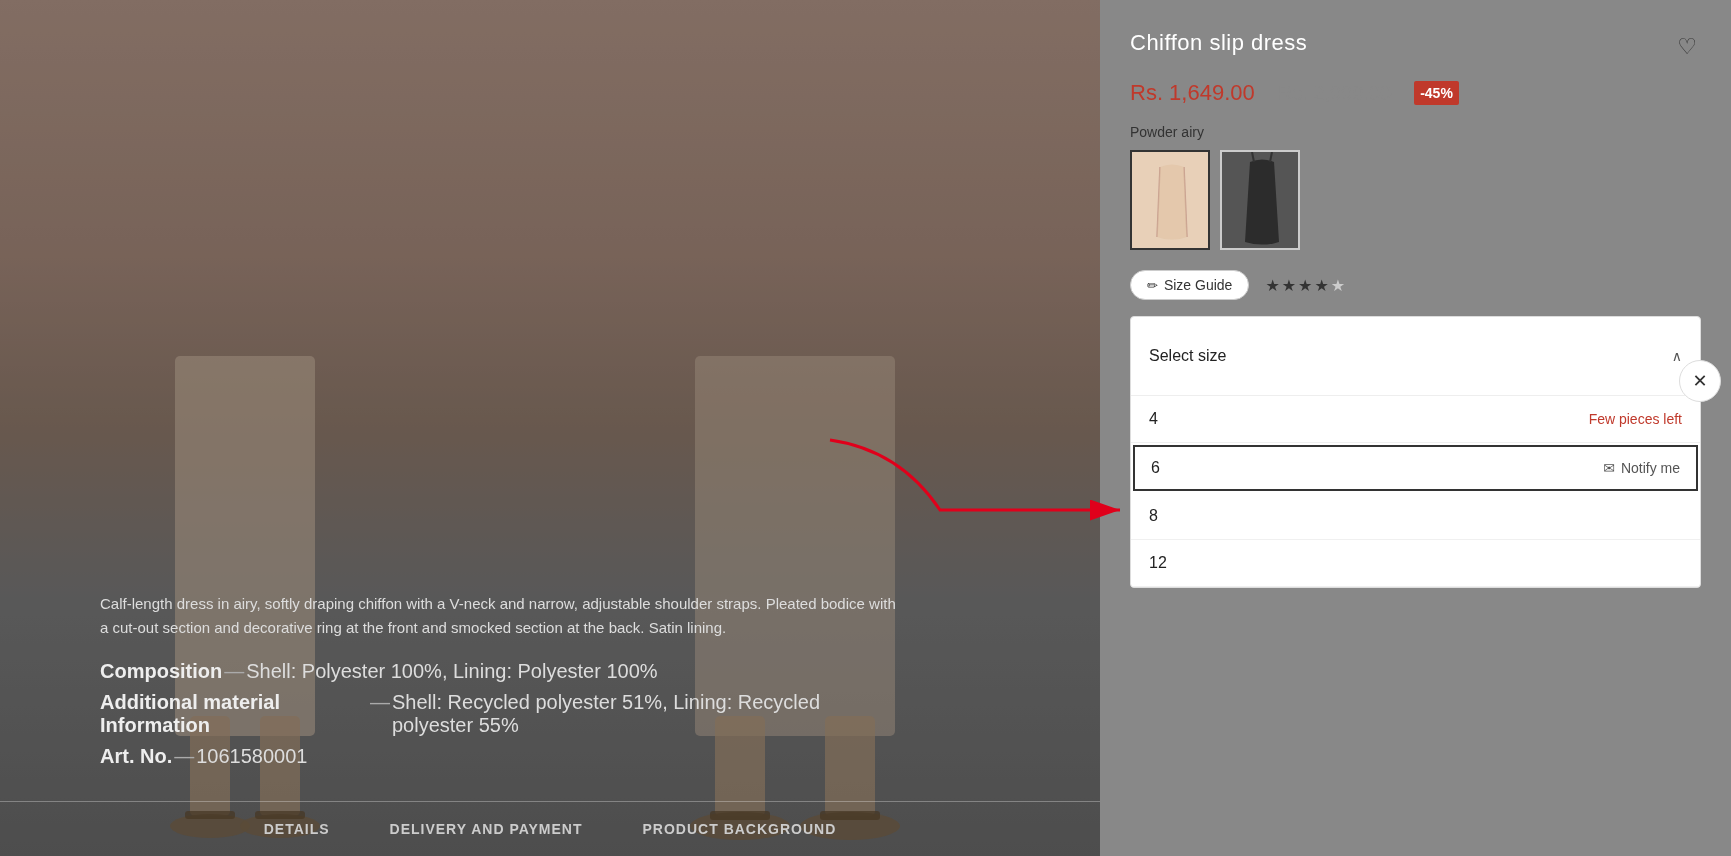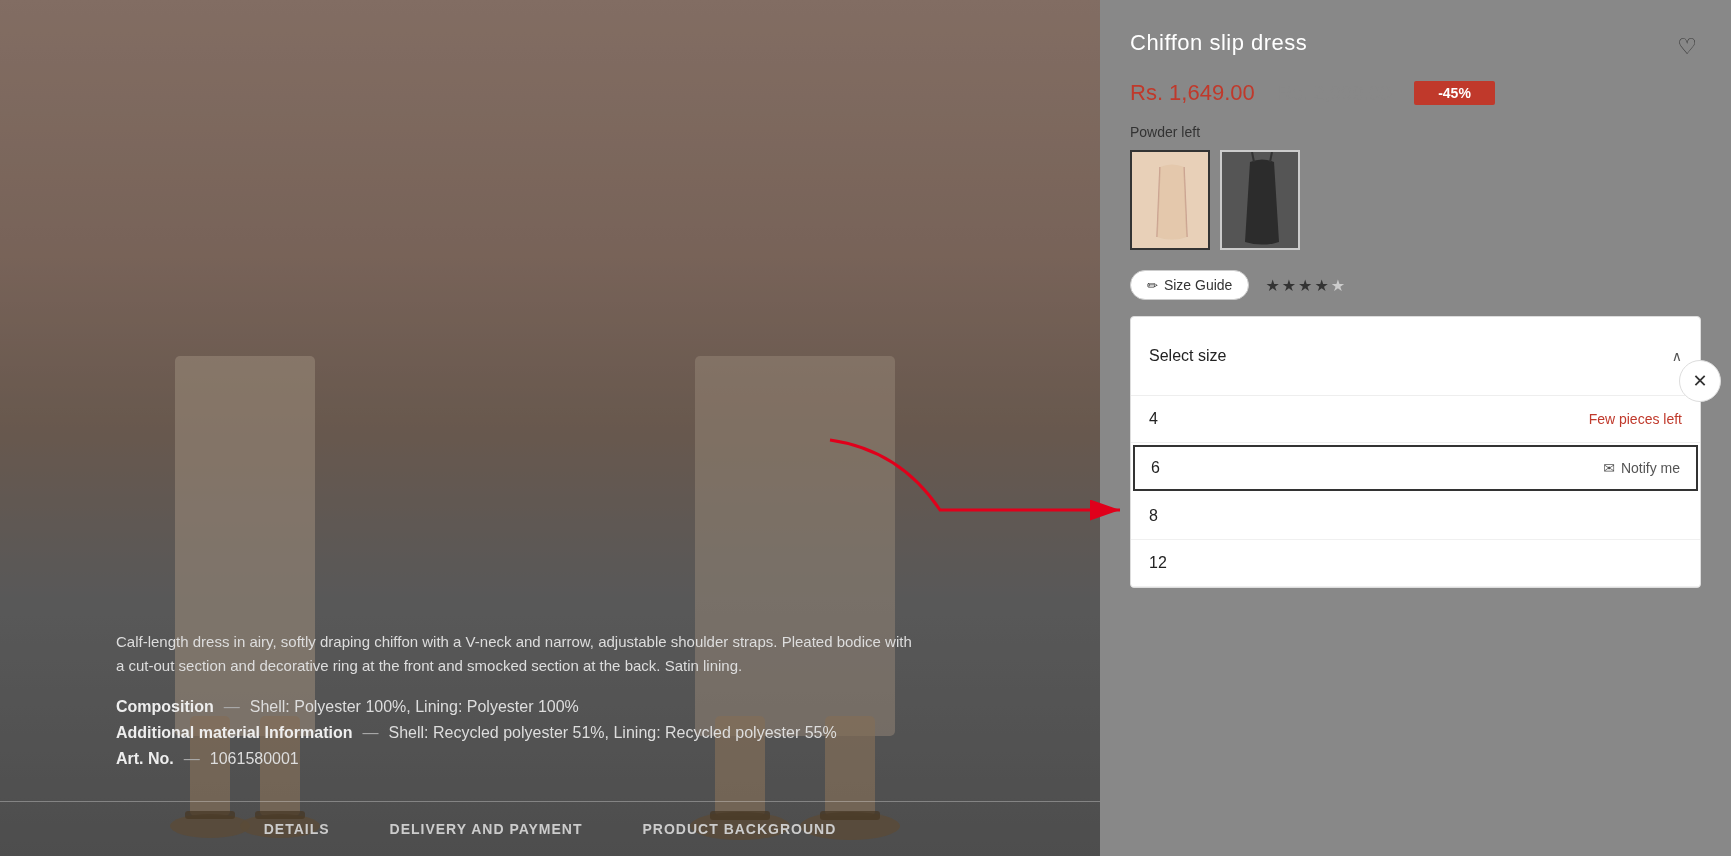--- a/index.html
+++ b/index.html
@@ -112,21 +112,21 @@
       font-size: 20px;
       color: #888;
       text-decoration: line-through;
       font-weight: 400;
     }
     .discount-badge {
       background: #c0392b;
       color: #fff;
       font-size: 14px;
       font-weight: 700;
-      padding: 4px 24px;
+      padding: 4px 6px;
       border-radius: 2px;
     }
 
     .color-label {
       font-size: 14px;
       color: #333;
       margin-bottom: 10px;
       font-weight: 400;
     }
 
@@ -271,35 +271,35 @@
       align-items: center;
       justify-content: center;
       font-size: 18px;
       color: #333;
       z-index: 10;
     }
 
     
     .product-description {
       position: absolute;
-      left: 116px;
+      left: 100px;
       bottom: 80px;
       width: 800px;
     }
     .desc-text {
       font-size: 15px;
       color: #ddd;
       line-height: 1.6;
       margin-bottom: 20px;
     }
     .detail-row {
       display: flex;
-      gap: 10px;
+      gap: 2px;
       margin-bottom: 8px;
-      font-size: 16px;
+      font-size: 20px;
       color: #ddd;
     }
     .detail-label {
       font-weight: 700;
       color: #eee;
     }
     .detail-dash {
       color: #aaa;
     }
 
@@ -409,21 +409,21 @@
       <span>♡</span>
     </button>
   </div>
 
   <div class="price-row">
     <span class="price-sale">Rs. 1,649.00</span>
     <span class="price-original">Rs. 2,999.00</span>
     <span class="discount-badge">-45%</span>
   </div>
 
-  <div class="color-label">Powder left</div>
+  <div class="color-label">Powder airy</div>
 
   <div class="color-swatches">
     <div class="color-swatch swatch-pink active">
       <svg viewBox="0 0 80 100" xmlns="http://www.w3.org/2000/svg" width="80" height="100">
         <rect width="80" height="100" fill="#e8d0b8"></rect>
 
         <line x1="28" y1="15" x2="25" y2="85" stroke="#c8a090" stroke-width="1.5"></line>
         <line x1="52" y1="15" x2="55" y2="85" stroke="#c8a090" stroke-width="1.5"></line>
         <path d="M28 15 Q40 10 52 15 L55 85 Q40 90 25 85 Z" fill="#e0c0a0" opacity="0.5"></path>
       </svg>

